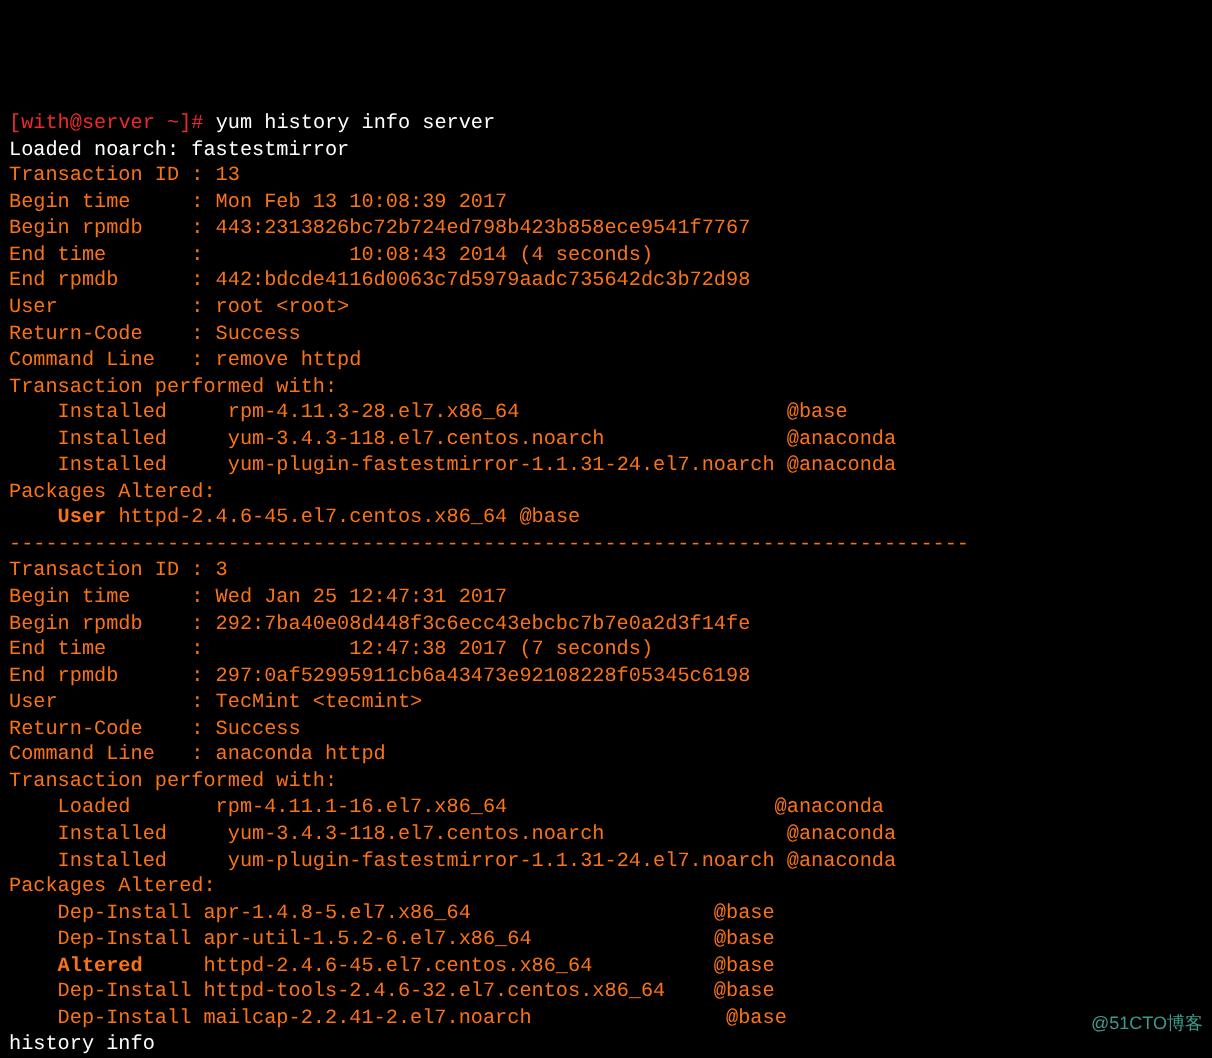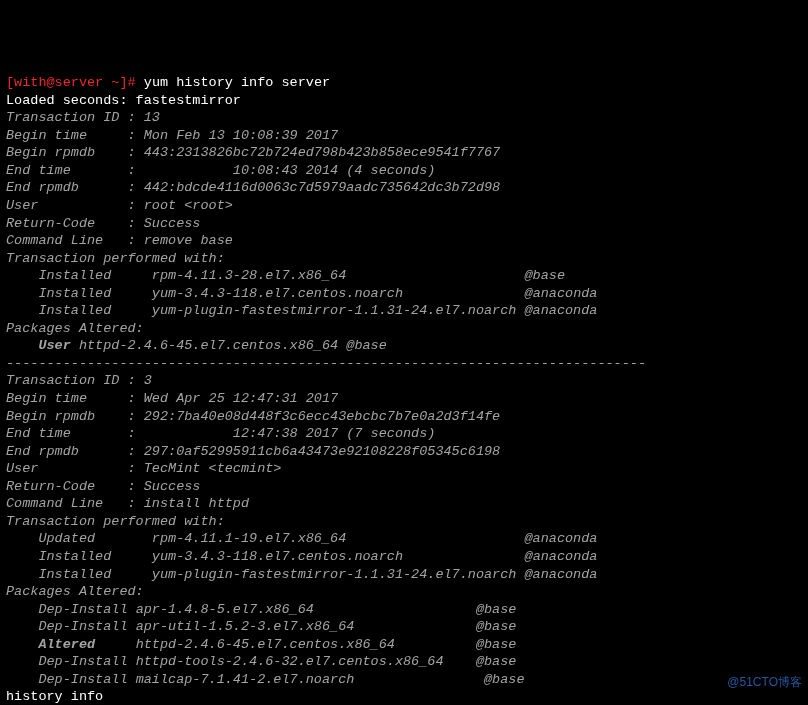--- a/index.html
+++ b/index.html
@@ -8,71 +8,71 @@
       font-family: "Courier New", monospace;
       font-size: 13.5px;
       line-height: 1.3;
       margin: 0;
       padding: 4px 6px;
       width: 808px;
       box-sizing: border-box;
       white-space: pre;
     }
     .red { color: #ef2929; }
-    .yellow { color: #a3a3a3; font-style: italic; }
+    .yellow { color: #f97316; }
     .bold { font-weight: bold; }
     .watermark {
       position: fixed;
       right: 6px;
       bottom: 14px;
-      color: #3b82f6;
+      color: #5eead4;
       font-size: 12px;
       opacity: 0.65;
       font-family: sans-serif;
     }
   </style>
 </head>
 <body>
 
 
 
 <div><span class="red">[</span><span class="red">with@server</span> <span class="red">~</span><span class="red">]</span><span class="red">#</span> <span>yum history info server</span>
-<span>Loaded seconds: fastestmirror</span>
+<span>Loaded noarch: fastestmirror</span>
 <span class="yellow"><span>Transaction ID :</span> <span>13</span></span>
 <span class="yellow"><span>Begin time     :</span> <span>Mon Feb 13 10:08:39 2017</span></span>
 <span class="yellow"><span>Begin rpmdb    :</span> <span>443:2313826bc72b724ed798b423b858ece9541f7767</span></span>
 <span class="yellow"><span>End time       :</span> <span>           10:08:43 2014 (4 seconds)</span></span>
 <span class="yellow"><span>End rpmdb      :</span> <span>442:bdcde4116d0063c7d5979aadc735642dc3b72d98</span></span>
 <span class="yellow"><span>User           :</span> <span>root &lt;root&gt;</span></span>
 <span class="yellow"><span>Return-Code    :</span> <span>Success</span></span>
-<span class="yellow"><span>Command Line   :</span> <span>remove base</span></span>
+<span class="yellow"><span>Command Line   :</span> <span>remove httpd</span></span>
 <span class="yellow">Transaction performed with:</span>
 <span class="yellow">    <span>Installed</span>     <span>rpm-4.11.3-28.el7.x86_64</span>                      <span>@base</span></span>
 <span class="yellow">    <span>Installed</span>     <span>yum-3.4.3-118.el7.centos.noarch</span>               <span>@anaconda</span></span>
 <span class="yellow">    <span>Installed</span>     <span>yum-plugin-fastestmirror-1.1.31-24.el7.noarch</span> <span>@anaconda</span></span>
 <span class="yellow">Packages Altered:</span>
 <span class="yellow">    <span class="bold">User</span> <span>httpd-2.4.6-45.el7.centos.x86_64</span> <span>@base</span></span>
 <span class="yellow">-------------------------------------------------------------------------------</span>
 <span class="yellow"><span>Transaction ID :</span> <span>3</span></span>
-<span class="yellow"><span>Begin time     :</span> <span>Wed Apr 25 12:47:31 2017</span></span>
+<span class="yellow"><span>Begin time     :</span> <span>Wed Jan 25 12:47:31 2017</span></span>
 <span class="yellow"><span>Begin rpmdb    :</span> <span>292:7ba40e08d448f3c6ecc43ebcbc7b7e0a2d3f14fe</span></span>
 <span class="yellow"><span>End time       :</span> <span>           12:47:38 2017 (7 seconds)</span></span>
 <span class="yellow"><span>End rpmdb      :</span> <span>297:0af52995911cb6a43473e92108228f05345c6198</span></span>
 <span class="yellow"><span>User           :</span> <span>TecMint &lt;tecmint&gt;</span></span>
 <span class="yellow"><span>Return-Code    :</span> <span>Success</span></span>
-<span class="yellow"><span>Command Line   :</span> <span>install httpd</span></span>
+<span class="yellow"><span>Command Line   :</span> <span>anaconda httpd</span></span>
 <span class="yellow">Transaction performed with:</span>
-<span class="yellow">    <span>Updated</span>       <span>rpm-4.11.1-19.el7.x86_64</span>                      <span>@anaconda</span></span>
+<span class="yellow">    <span>Loaded</span>       <span>rpm-4.11.1-16.el7.x86_64</span>                      <span>@anaconda</span></span>
 <span class="yellow">    <span>Installed</span>     <span>yum-3.4.3-118.el7.centos.noarch</span>               <span>@anaconda</span></span>
 <span class="yellow">    <span>Installed</span>     <span>yum-plugin-fastestmirror-1.1.31-24.el7.noarch</span> <span>@anaconda</span></span>
 <span class="yellow">Packages Altered:</span>
 <span class="yellow">    <span>Dep-Install</span> <span>apr-1.4.8-5.el7.x86_64</span>                    <span>@base</span></span>
-<span class="yellow">    <span>Dep-Install</span> <span>apr-util-1.5.2-3.el7.x86_64</span>               <span>@base</span></span>
+<span class="yellow">    <span>Dep-Install</span> <span>apr-util-1.5.2-6.el7.x86_64</span>               <span>@base</span></span>
 <span class="yellow">    <span class="bold">Altered</span>     <span>httpd-2.4.6-45.el7.centos.x86_64</span>          <span>@base</span></span>
 <span class="yellow">    <span>Dep-Install</span> <span>httpd-tools-2.4.6-32.el7.centos.x86_64</span>    <span>@base</span></span>
-<span class="yellow">    <span>Dep-Install</span> <span>mailcap-7.1.41-2.el7.noarch</span>                <span>@base</span></span>
+<span class="yellow">    <span>Dep-Install</span> <span>mailcap-2.2.41-2.el7.noarch</span>                <span>@base</span></span>
 <span>history info</span>
   </div>
 
 <div class="watermark">@51CTO博客</div>
 
 
 
 
 </body></html>

